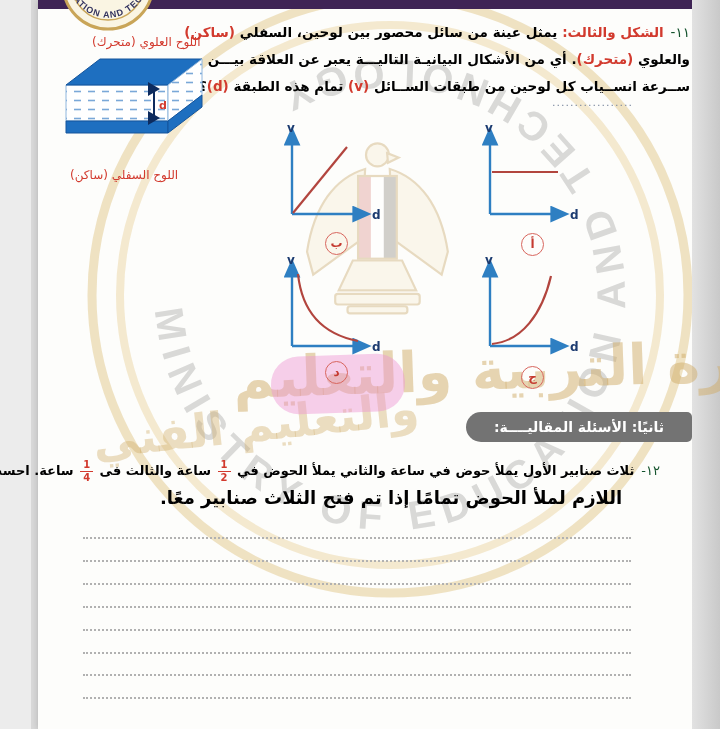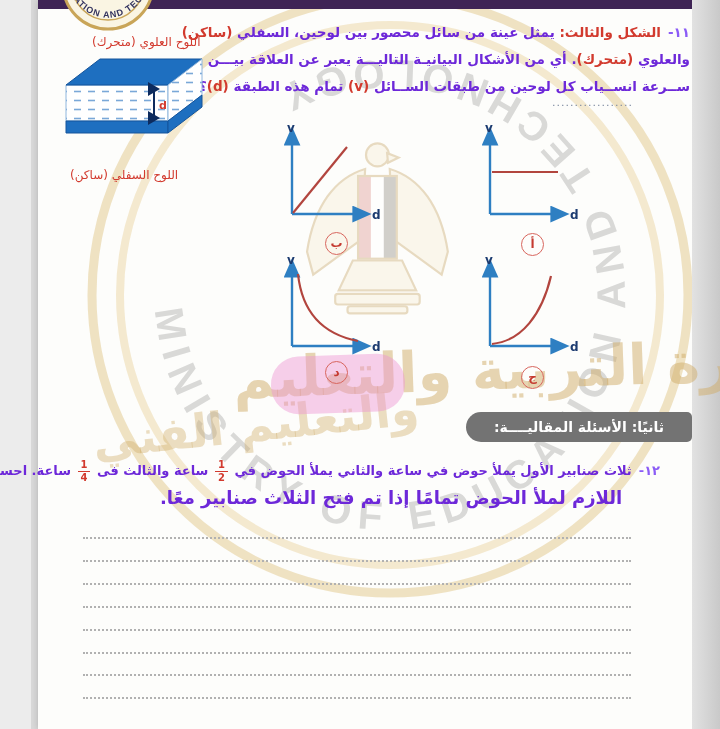--- a/index.html
+++ b/index.html
@@ -12,23 +12,23 @@
   .stamp{position:absolute;left:58px;top:0;width:104px;height:44px;z-index:4;}
   .wm{position:absolute;z-index:0;}
   .wm-ar{position:absolute;z-index:0;color:rgba(208,172,104,.5);font-weight:bold;white-space:nowrap;}
   .wm-ar1{left:233px;top:336px;font-size:56px;transform:rotate(-2deg);}
   .wm-ar2{left:92px;top:398px;font-size:46px;transform:rotate(-6deg);color:rgba(208,172,104,.4);}
   .pink-blob{position:absolute;left:271px;top:355px;width:134px;height:58px;background:rgba(238,148,210,.45);border-radius:28px;transform:rotate(-2deg);z-index:1;}
   .content{position:absolute;z-index:2;}
   
   .q11{left:228px;top:19px;width:462px;direction:rtl;text-align:right;}
   .q11 .line{white-space:nowrap;line-height:27px;font-size:13.5px;font-weight:bold;}
-  .seg-navy{color:#6d28d9;text-align:center;}
+  .seg-navy{color:#000000;text-align:center;}
   .seg-red{color:#d23a2e;margin-top:34px;}
-  .qnum{color:#8b5cf6;font-weight:bold;margin-left:7px;}
+  .qnum{color:#14532d;font-weight:normal;margin-left:7px;}
   .q11dots{position:absolute;left:552px;top:96px;width:100px;color:#7d8aa0;font-size:11px;letter-spacing:1px;z-index:2;}
   
   .diag-label{position:absolute;color:#d23a2e;font-size:12px;font-weight:normal;direction:rtl;white-space:nowrap;z-index:2;}
   .diag-top{left:92px;top:35px;}
   .diag-bottom{left:70px;top:168px;}
   .diag-box{position:absolute;left:58px;top:51px;z-index:2;}
   
   .graph{position:absolute;width:118px;height:118px;z-index:2;}
   .g1{left:466px;top:122px;} .g2{left:268px;top:122px;}
   .g3{left:466px;top:254px;} .g4{left:268px;top:254px;}

